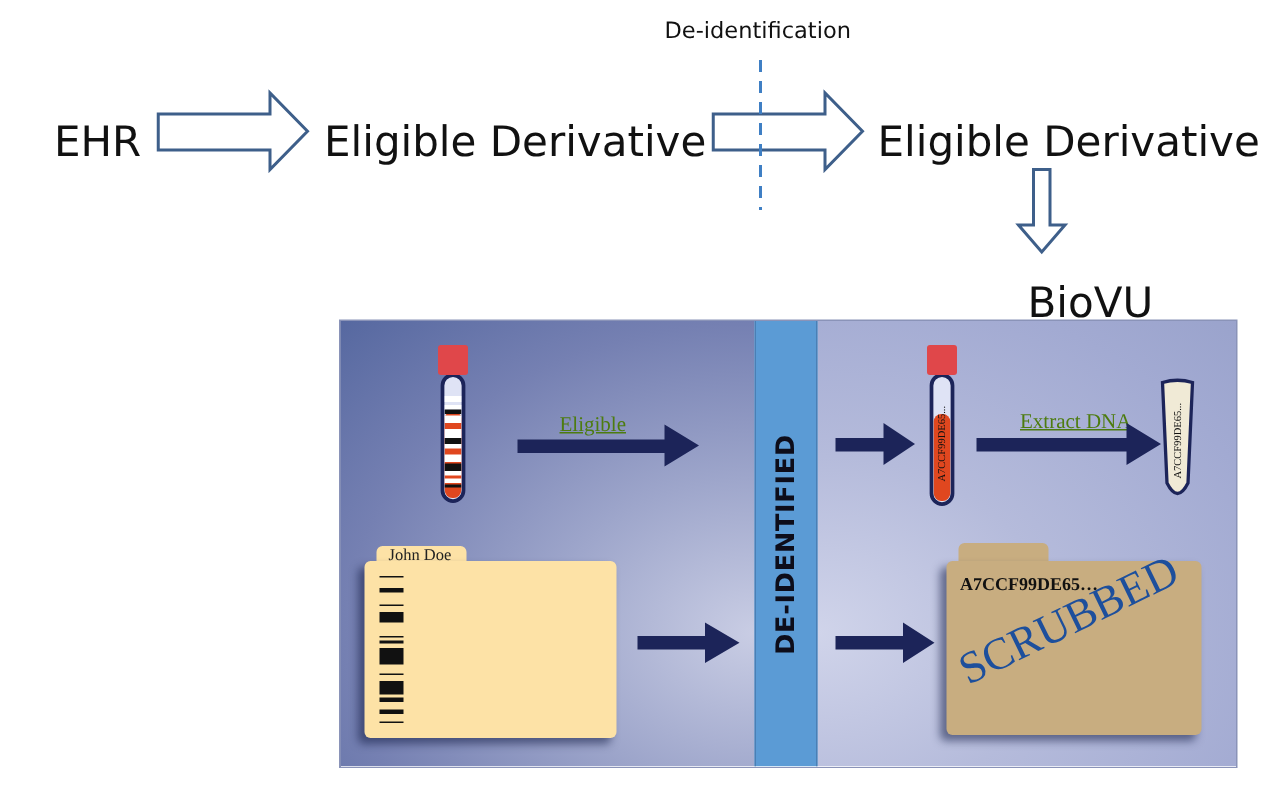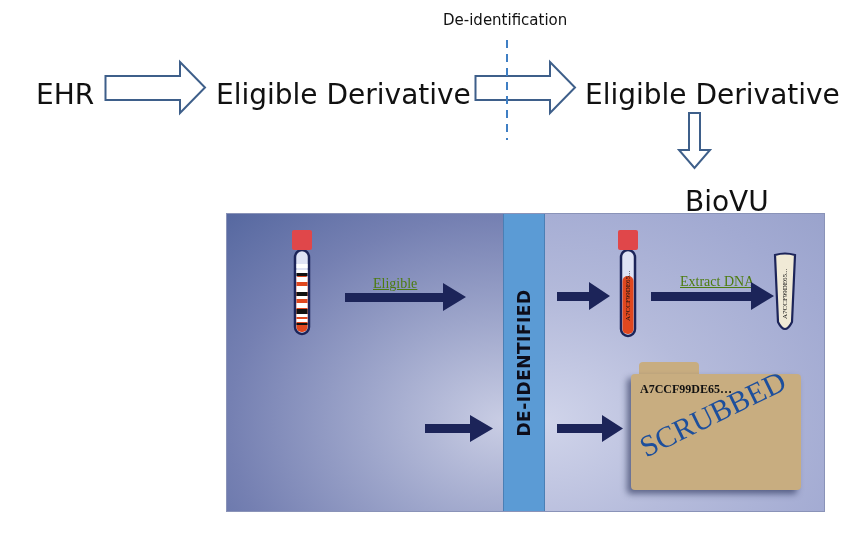--- a/index.html
+++ b/index.html
@@ -90,20 +90,39 @@
         <rect x="7.5" y="95" width="11" height="2"></rect>
     </g>
     <rect x="3" y="2" width="20" height="20" rx="2" fill="#e0474a"></rect>
   </svg>
 
   <span class="arrow-caption" style="left:146px; top:62px;">Eligible</span>
   <svg style="left:118px; top:69px;" width="122" height="28">
     <path d="M0,10 L98,10 L98,0 L121,14 L98,28 L98,19 L0,19 Z" fill="#1c2459"></path>
   </svg>
 
+  <div id="john-folder" class="folder" style="left:16px; top:150px; width:168px; height:128px;">
+    <div class="folder-tab" style="left:8px; top:0; width:60px; height:14px;"></div>
+    <div class="folder-body" style="left:0; top:10px; width:168px; height:118px;"></div>
+    <span class="folder-tab-text" style="left:16px; top:0px;">John Doe</span>
+    <div style="position:absolute; left:10px; top:20px; width:16px; height:100px;">
+      <div class="barcode-bar" style="top:0; width:16px; height:1px;"></div>
+      <div class="barcode-bar" style="top:8px; width:16px; height:3px;"></div>
+      <div class="barcode-bar" style="top:19px; width:16px; height:1px;"></div>
+      <div class="barcode-bar" style="top:24px; width:16px; height:7px;"></div>
+      <div class="barcode-bar" style="top:40px; width:16px; height:1px;"></div>
+      <div class="barcode-bar" style="top:43px; width:16px; height:2px;"></div>
+      <div class="barcode-bar" style="top:48px; width:16px; height:11px;"></div>
+      <div class="barcode-bar" style="top:65px; width:16px; height:1px;"></div>
+      <div class="barcode-bar" style="top:70px; width:16px; height:9px;"></div>
+      <div class="barcode-bar" style="top:81px; width:16px; height:3px;"></div>
+      <div class="barcode-bar" style="top:89px; width:16px; height:3px;"></div>
+      <div class="barcode-bar" style="top:97px; width:16px; height:1px;"></div>
+    </div>
+  </div>
 
   <svg style="left:198px; top:201px;" width="70" height="27">
     <path d="M0,9 L45,9 L45,0 L68,13.5 L45,27 L45,18 L0,18 Z" fill="#1c2459"></path>
   </svg>
 
   <svg style="left:330px; top:68px;" width="54" height="28">
     <path d="M0,10 L32,10 L32,0 L53,14 L32,28 L32,19 L0,19 Z" fill="#1c2459"></path>
   </svg>
 
   <svg style="left:388px; top:14px;" width="26" height="110">

